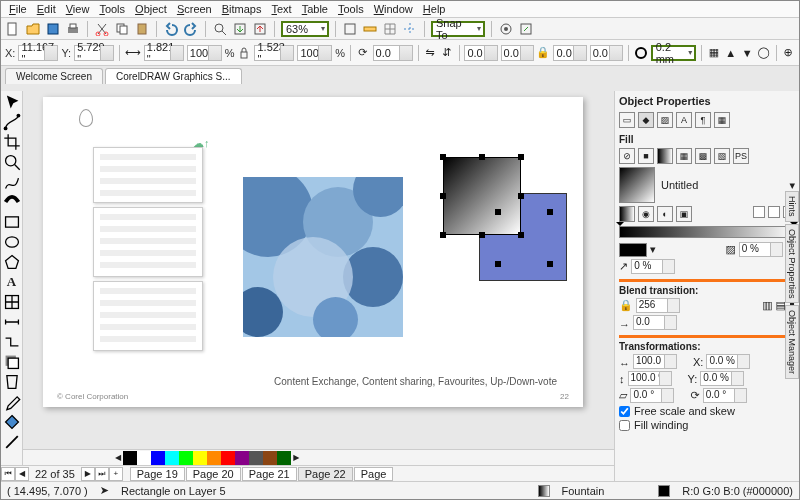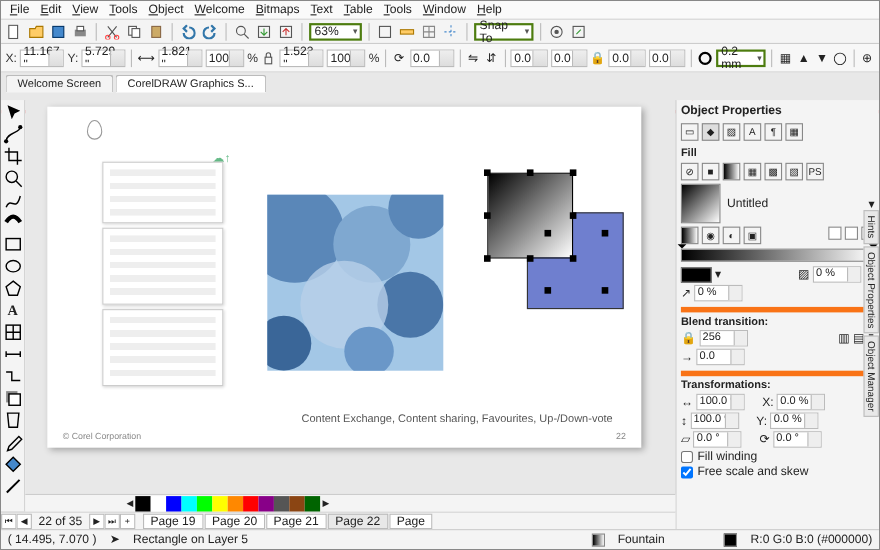--- a/index.html
+++ b/index.html
@@ -34,21 +34,21 @@
 .shapes{position:absolute;left:400px;top:60px}
 .rect1{position:absolute;width:78px;height:78px;background:linear-gradient(135deg,#000,#fff);border:1px solid #000}
 .rect2{position:absolute;left:36px;top:36px;width:88px;height:88px;background:#6f7fcf;border:1px solid #333}
 .handle{position:absolute;width:6px;height:6px;background:#000}
 .caption{position:absolute;bottom:20px;right:26px;font-size:10px;color:#555}
 .copyright{position:absolute;bottom:6px;left:14px;font-size:8px;color:#888}
 .pgnum{position:absolute;bottom:6px;right:14px;font-size:8px;color:#888}
 .cloud{position:absolute;left:150px;top:40px;color:#6b8}
 .rpanel{position:absolute;top:90px;right:0;width:185px;bottom:18px;background:#f4f4f4;border-left:1px solid #ccc;padding:2px 4px;overflow:hidden}
 .rpanel h3{font-size:11px;font-weight:700;padding:2px 0}
-.rpanel .sec{border-bottom:5px solid #f97316;padding:3px 0}
+.rpanel .sec{border-bottom:3px solid #f97316;padding:3px 0}
 .ficons{display:flex;gap:3px;margin:3px 0}
 .ficons .fi{width:16px;height:16px;border:1px solid #888;display:flex;align-items:center;justify-content:center;font-size:9px}
 .grad-preview{display:flex;gap:6px;align-items:center;margin:3px 0}
 .grad-sw{width:36px;height:36px;background:linear-gradient(135deg,#000,#fff);border:1px solid #888}
 .grad-bar{height:12px;background:linear-gradient(90deg,#000,#fff);border:1px solid #888;margin:4px 0;position:relative}
 .grad-bar::before,.grad-bar::after{content:"";position:absolute;top:-5px;width:0;height:0;border:4px solid transparent;border-top-color:#000}
 .grad-bar::before{left:-4px}.grad-bar::after{right:-4px}
 .row{display:flex;align-items:center;gap:3px;margin:2px 0}
 .sw-black{width:28px;height:14px;background:#000;border:1px solid #888}
 .sw-white{width:12px;height:12px;background:#fff;border:1px solid #888}
@@ -71,21 +71,21 @@
 </style>
 </head>
 <body>
 
 <div class="menubar">
   <span class="u">File</span>
   <span class="u">Edit</span>
   <span class="u">View</span>
   <span class="u">Tools</span>
   <span class="u">Object</span>
-  <span class="u">Welcome</span>
+  <span class="u">Screen</span>
   <span class="u">Bitmaps</span>
   <span class="u">Text</span>
   <span class="u">Table</span>
   <span class="u">Tools</span>
   <span class="u">Window</span>
   <span class="u">Help</span>
 </div>
 
 <div class="toolbar">
   <span class="tb-ico">
@@ -496,26 +496,26 @@
       <span class="minifield spin">0.0 %</span>
     </div>
     <div class="row">
       <span>▱</span>
       <span class="minifield spin">0.0 °</span>
       <span style="width:10px"></span>
       <span>⟳</span>
       <span class="minifield spin">0.0 °</span>
     </div>
     <label class="chk">
+        <input type="checkbox" checked="" style="">
+        <span>Free scale and skew</span>
+      </label>
+    <label class="chk">
         <input type="checkbox" style="">
         <span>Fill winding</span>
-      </label>
-    <label class="chk">
-        <input type="checkbox" checked="" style="">
-        <span>Free scale and skew</span>
       </label>
   </div>
   <div class="sidepanel-tabs">
     <div class="st">Hints</div>
     <div class="st">Object Properties</div>
     <div class="st">Object Manager</div>
   </div>
 </div>
 
 <div class="pagenav">

